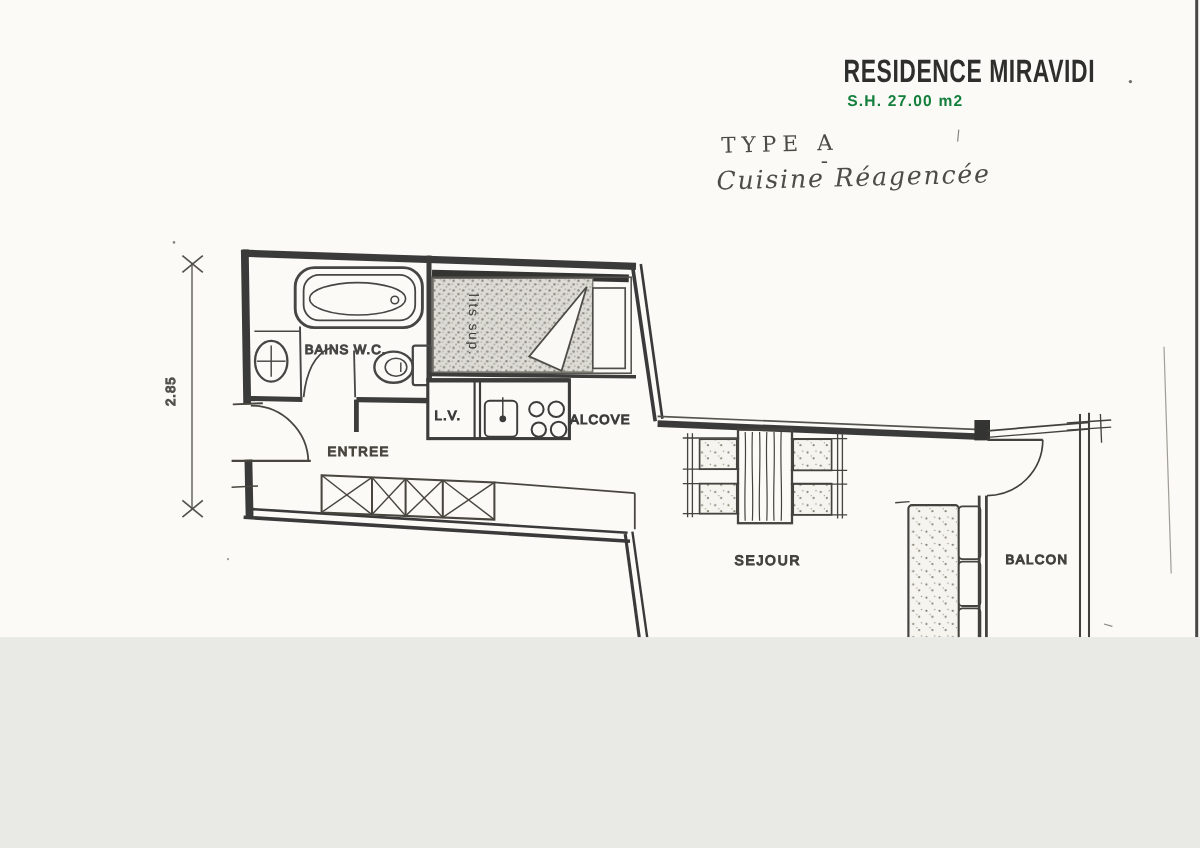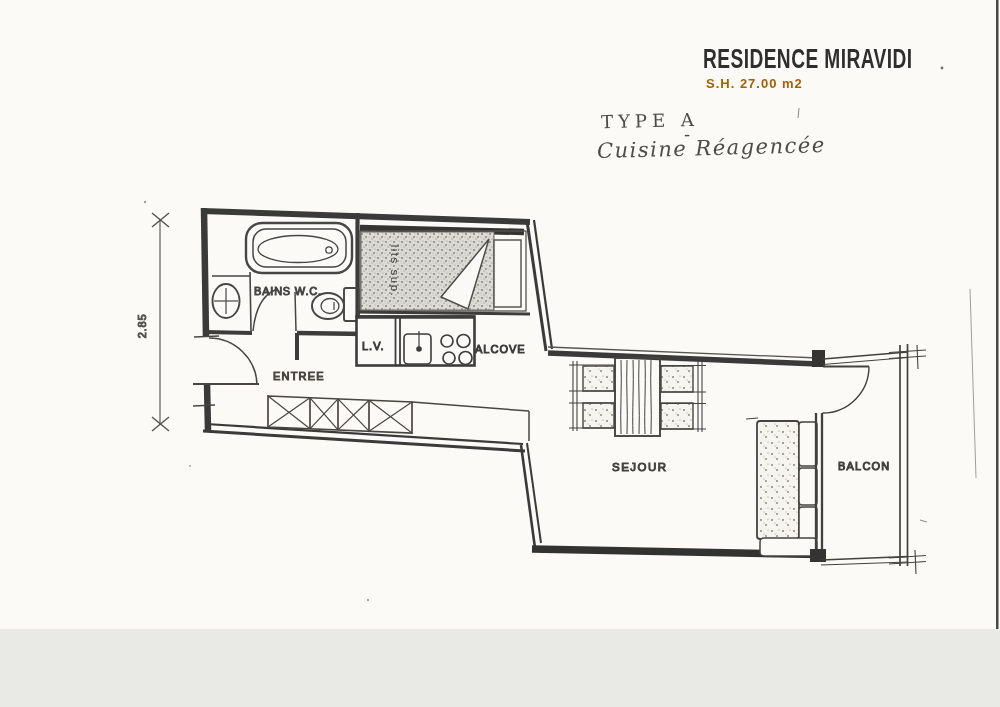--- a/index.html
+++ b/index.html
@@ -1,21 +1,21 @@
 <!DOCTYPE html>
 <html><head>
 <meta charset="utf-8">
 <style>
   html,body{margin:0;padding:0;background:#e9e9e6;}
-  #page{position:relative;width:1000px;height:629px;background:#fbfaf7;overflow:hidden;
+  #page{position:relative;width:1000px;height:531px;background:#fbfaf7;overflow:hidden;
         font-family:"Liberation Sans",sans-serif;}
   .abs{position:absolute;}
   #residence-title{left:703px;top:44px;font-weight:700;font-size:22px;letter-spacing:.5px;
       color:#2e2e2c;transform:scale(.87,1.22);transform-origin:left top;white-space:nowrap;}
-  #surface-area{left:706px;top:76px;font-weight:700;font-size:13px;letter-spacing:1px;color:#a16207;}
+  #surface-area{left:706px;top:76px;font-weight:700;font-size:13px;letter-spacing:1px;color:#15803d;}
   #type-label{left:601px;top:110px;font-family:"DejaVu Serif",serif;font-size:18px;
       letter-spacing:5px;color:#4a4a46;transform:rotate(-1.5deg);}
   #type-dash{left:684px;top:124px;font-family:"DejaVu Serif",serif;font-size:18px;color:#4a4a46;}
   #handwritten-note{left:597px;top:136px;font-family:"DejaVu Serif",serif;font-style:italic;
       font-size:21px;letter-spacing:1.5px;color:#4c4c48;transform:rotate(-1.5deg);white-space:nowrap;}
   svg text{font-family:"Liberation Sans",sans-serif;fill:#3c3c3a;}
 </style>
 </head>
 <body>
 

